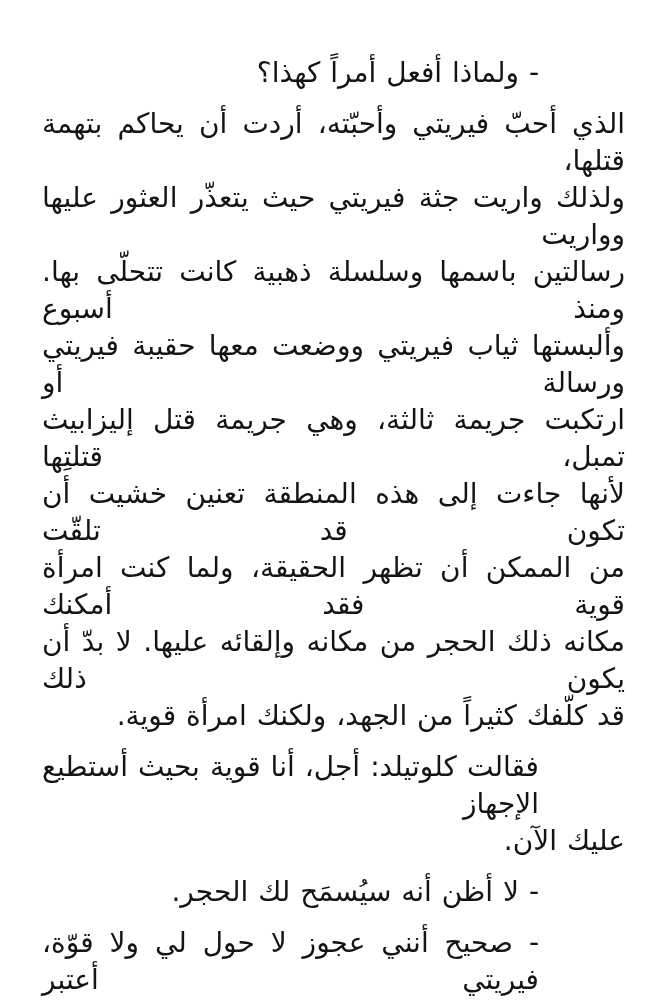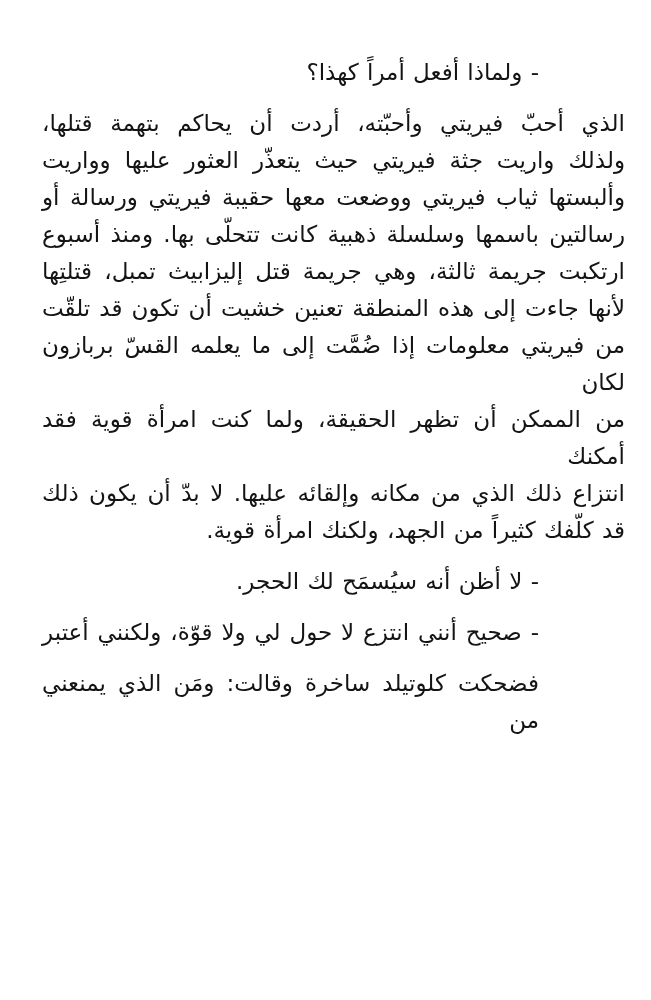--- a/index.html
+++ b/index.html
@@ -10,21 +10,21 @@
     background: #ffffff;
     overflow: hidden;
   }
   .book-page {
     box-sizing: border-box;
     width: 651px;
     height: 728px;
     padding: 54px 26px 0 42px;
     direction: rtl;
     font-family: "DejaVu Sans", sans-serif;
-    font-size: 23px;
+    font-size: 28px;
     line-height: 37px;
     color: #141414;
   }
   .para {
     margin: 0 0 14px 0;
   }
   .line {
     text-align: justify;
     text-align-last: justify;
     word-spacing: 1px;
@@ -39,31 +39,34 @@
 </head>
 <body style="background: rgb(255, 255, 255);">
 
 <div class="book-page" style="color: rgb(20, 20, 20); direction: rtl;">
     <div class="para">
       <div class="line indent last">- ولماذا أفعل أمراً كهذا؟</div>
     </div>
     <div class="para">
       <div class="line">الذي أحبّ فيريتي وأحبّته، أردت أن يحاكم بتهمة قتلها،</div>
       <div class="line">ولذلك واريت جثة فيريتي حيث يتعذّر العثور عليها وواريت</div>
+      <div class="line">رسالتين باسمها وسلسلة ذهبية كانت تتحلّى بها. ومنذ أسبوع</div>
       <div class="line">وألبستها ثياب فيريتي ووضعت معها حقيبة فيريتي ورسالة أو</div>
-      <div class="line">رسالتين باسمها وسلسلة ذهبية كانت تتحلّى بها. ومنذ أسبوع</div>
       <div class="line">ارتكبت جريمة ثالثة، وهي جريمة قتل إليزابيث تمبل، قتلتِها</div>
       <div class="line">لأنها جاءت إلى هذه المنطقة تعنين خشيت أن تكون قد تلقّت</div>
-      <div class="line">من فيريتي معلومات إذا ضُمَّت إلى ما يعلمه القسّ بربازون لكان</div>
       <div class="line">من الممكن أن تظهر الحقيقة، ولما كنت امرأة قوية فقد أمكنك</div>
-      <div class="line">انتزاع ذلك الذي من مكانه وإلقائه عليها. لا بدّ أن يكون ذلك</div>
+      <div class="line">مكانه ذلك الحجر من مكانه وإلقائه عليها. لا بدّ أن يكون ذلك</div>
       <div class="line last">قد كلّفك كثيراً من الجهد، ولكنك امرأة قوية.</div>
+    </div>
+    <div class="para">
+      <div class="line indent">فقالت كلوتيلد: أجل، أنا قوية بحيث أستطيع الإجهاز</div>
+      <div class="line last">عليك الآن.</div>
     </div>
     <div class="para">
       <div class="line indent last">- لا أظن أنه سيُسمَح لك الحجر.</div>
     </div>
     <div class="para">
-      <div class="line indent">- صحيح أنني انتزع لا حول لي ولا قوّة، ولكنني أعتبر</div>
+      <div class="line indent">- صحيح أنني عجوز لا حول لي ولا قوّة، فيريتي أعتبر</div>
     </div>
     <div class="para">
       <div class="line indent">فضحكت كلوتيلد ساخرة وقالت: ومَن الذي يمنعني من</div>
     </div>
   </div>
 
 </body></html>

